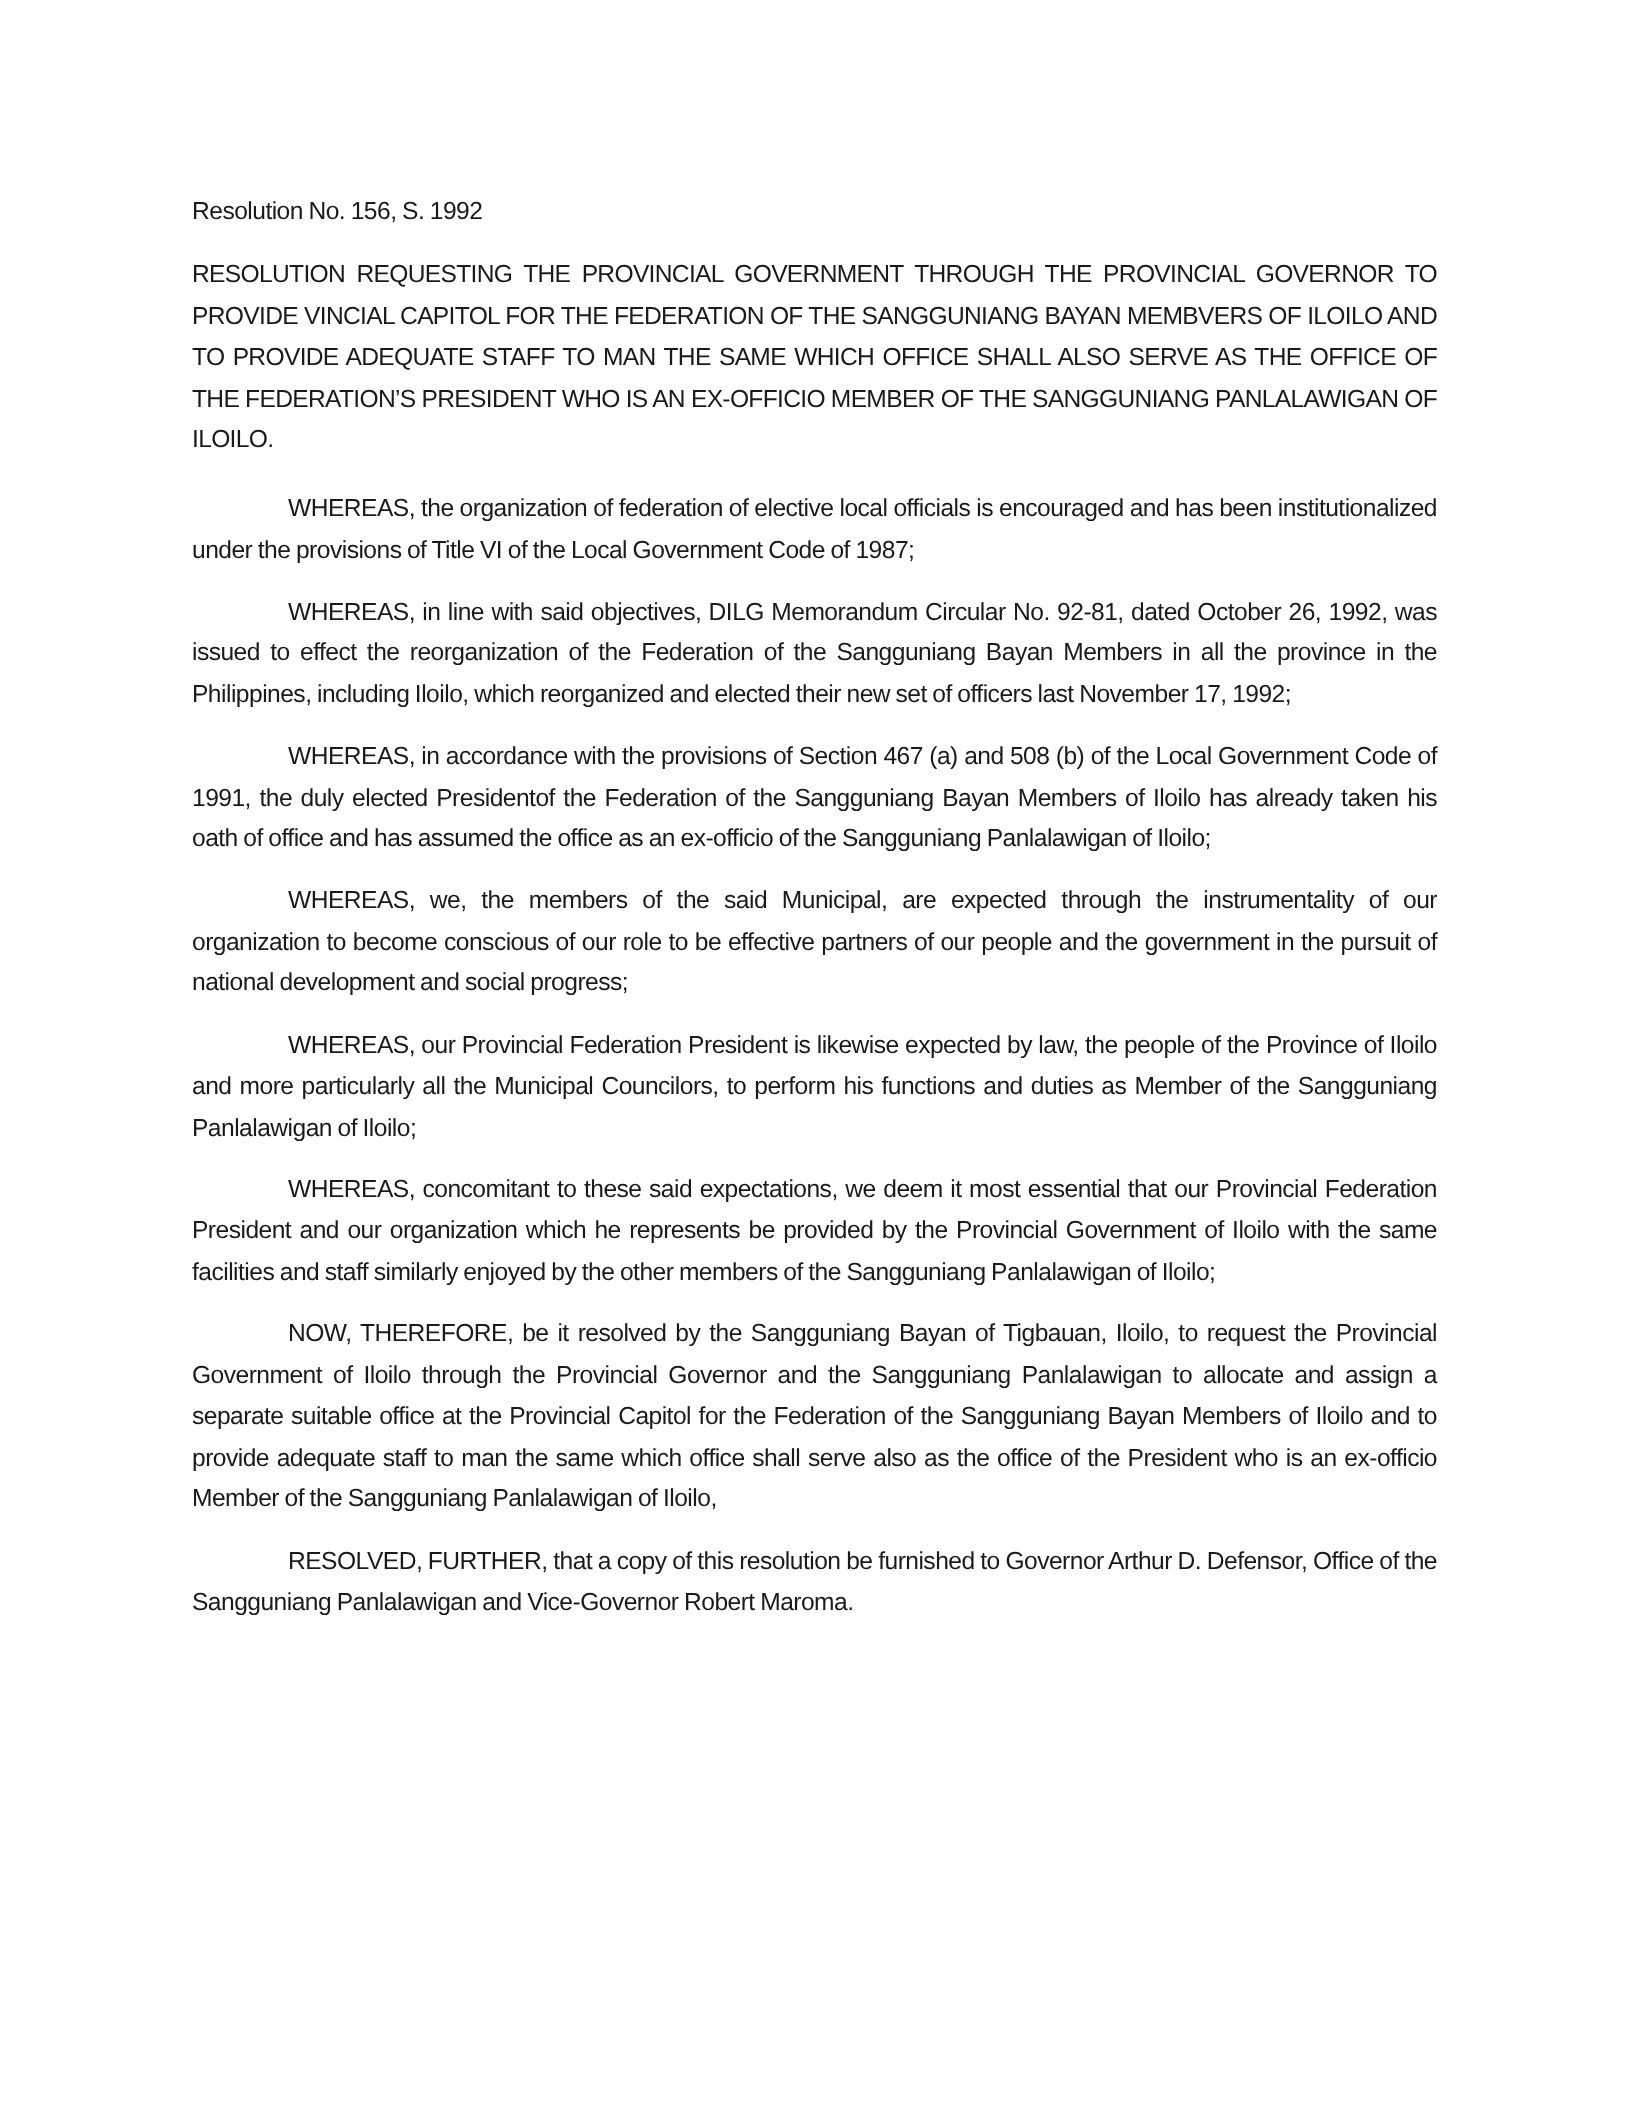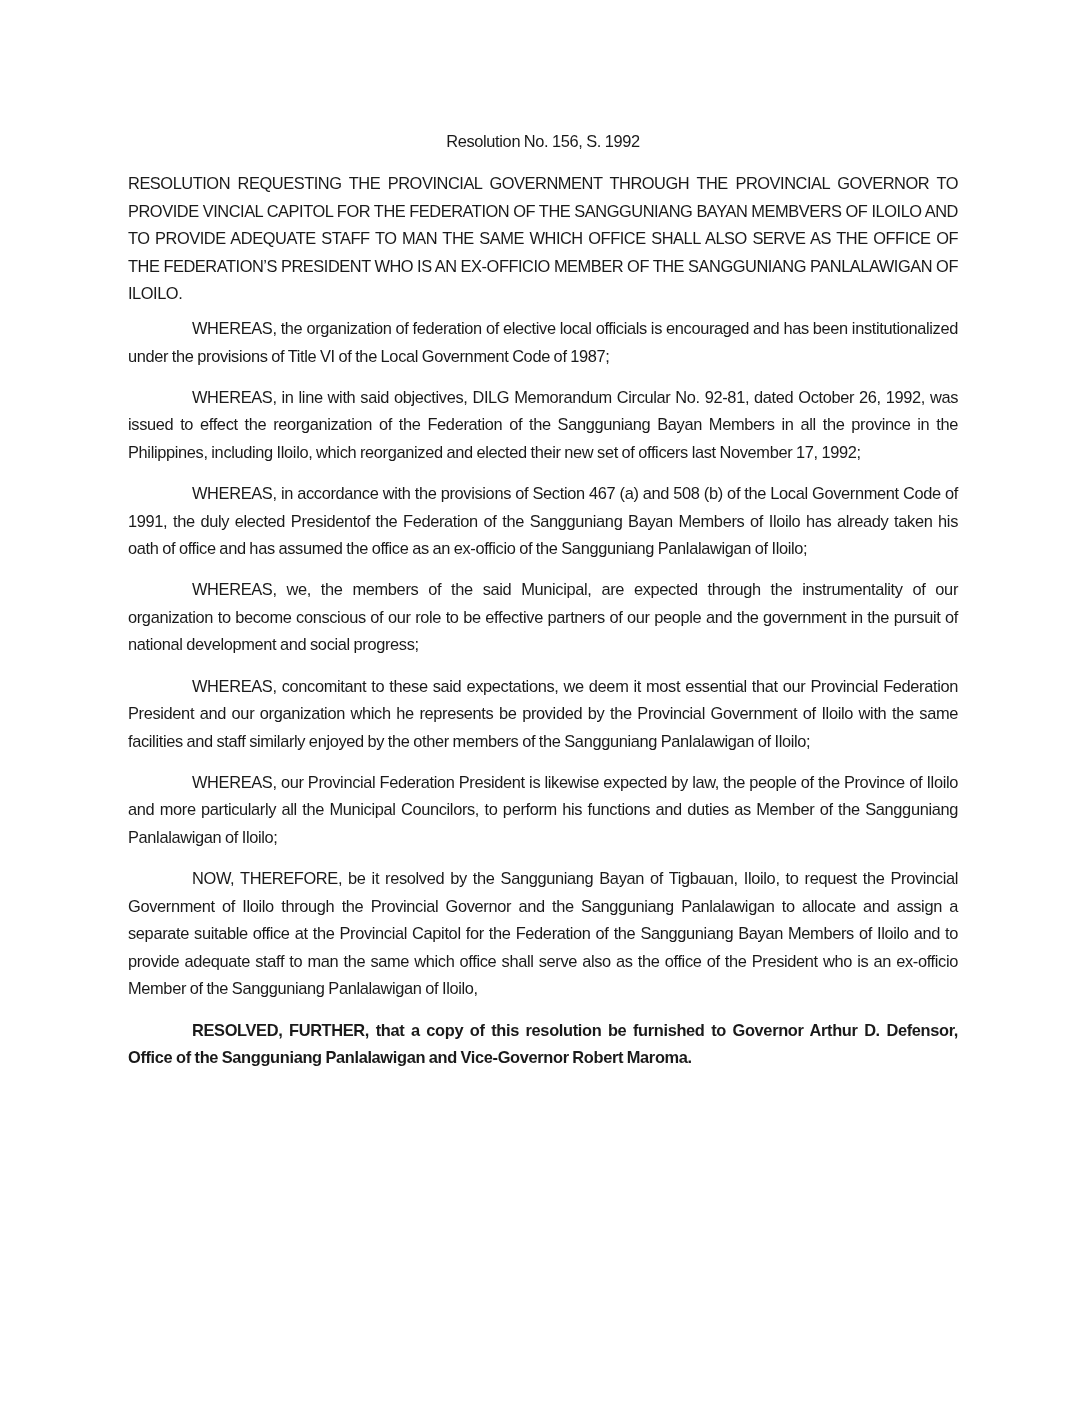--- a/index.html
+++ b/index.html
@@ -23,45 +23,43 @@
     .doc-text {
       font-family: "Liberation Sans", sans-serif;
       font-size: 16.4px;
       line-height: 27.6px;
       letter-spacing: -0.35px;
       word-spacing: -0.5px;
       text-align: justify;
       margin: 0;
     }
     .title {
-      text-align: center;
       margin: 0 0 15px 0;
       line-height: 27px;
     }
     .heading {
-      margin: 0 0 7px 0;
+      margin: 0 0 18px 0;
       text-align: justify;
       letter-spacing: -0.45px;
     }
     .para {
       margin: 0 0 13.5px 0;
       text-indent: 64px;
     }
     .para.last {
       margin-bottom: 0;
-      font-weight: bold;
     }
   </style>
 </head>
 <body>
 
 <div class="page">
   <p class="doc-text title">Resolution No. 156, S. 1992</p>
   <p class="doc-text heading">RESOLUTION REQUESTING THE PROVINCIAL GOVERNMENT THROUGH THE PROVINCIAL GOVERNOR TO PROVIDE VINCIAL CAPITOL FOR THE FEDERATION OF THE SANGGUNIANG BAYAN MEMBVERS OF ILOILO AND TO PROVIDE ADEQUATE STAFF TO MAN THE SAME WHICH OFFICE SHALL ALSO SERVE AS THE OFFICE OF THE FEDERATION’S PRESIDENT WHO IS AN EX-OFFICIO MEMBER OF THE SANGGUNIANG PANLALAWIGAN OF ILOILO.</p>
   <p class="doc-text para">WHEREAS, the organization of federation of elective local officials is encouraged and has been institutionalized under the provisions of Title VI of the Local Government Code of 1987;</p>
   <p class="doc-text para">WHEREAS, in line with said objectives, DILG Memorandum Circular No. 92-81, dated October 26, 1992, was issued to effect the reorganization of the Federation of the Sangguniang Bayan Members in all the province in the Philippines, including Iloilo, which reorganized and elected their new set of officers last November 17, 1992;</p>
   <p class="doc-text para">WHEREAS, in accordance with the provisions of Section 467 (a) and 508 (b) of the Local Government Code of 1991, the duly elected Presidentof the Federation of the Sangguniang Bayan Members of Iloilo has already taken his oath of office and has assumed the office as an ex-officio of the Sangguniang Panlalawigan of Iloilo;</p>
   <p class="doc-text para">WHEREAS, we, the members of the said Municipal, are expected through the instrumentality of our organization to become conscious of our role to be effective partners of our people and the government in the pursuit of national development and social progress;</p>
+  <p class="doc-text para">WHEREAS, our Provincial Federation President is likewise expected by law, the people of the Province of Iloilo and more particularly all the Municipal Councilors, to perform his functions and duties as Member of the Sangguniang Panlalawigan of Iloilo;</p>
   <p class="doc-text para">WHEREAS, concomitant to these said expectations, we deem it most essential that our Provincial Federation President and our organization which he represents be provided by the Provincial Government of Iloilo with the same facilities and staff similarly enjoyed by the other members of the Sangguniang Panlalawigan of Iloilo;</p>
-  <p class="doc-text para">WHEREAS, our Provincial Federation President is likewise expected by law, the people of the Province of Iloilo and more particularly all the Municipal Councilors, to perform his functions and duties as Member of the Sangguniang Panlalawigan of Iloilo;</p>
   <p class="doc-text para">NOW, THEREFORE, be it resolved by the Sangguniang Bayan of Tigbauan, Iloilo, to request the Provincial Government of Iloilo through the Provincial Governor and the Sangguniang Panlalawigan to allocate and assign a separate suitable office at the Provincial Capitol for the Federation of the Sangguniang Bayan Members of Iloilo and to provide adequate staff to man the same which office shall serve also as the office of the President who is an ex-officio Member of the Sangguniang Panlalawigan of Iloilo,</p>
   <p class="doc-text para last">RESOLVED, FURTHER, that a copy of this resolution be furnished to Governor Arthur D. Defensor, Office of the Sangguniang Panlalawigan and Vice-Governor Robert Maroma.</p>
 </div>
 
 </body></html>

